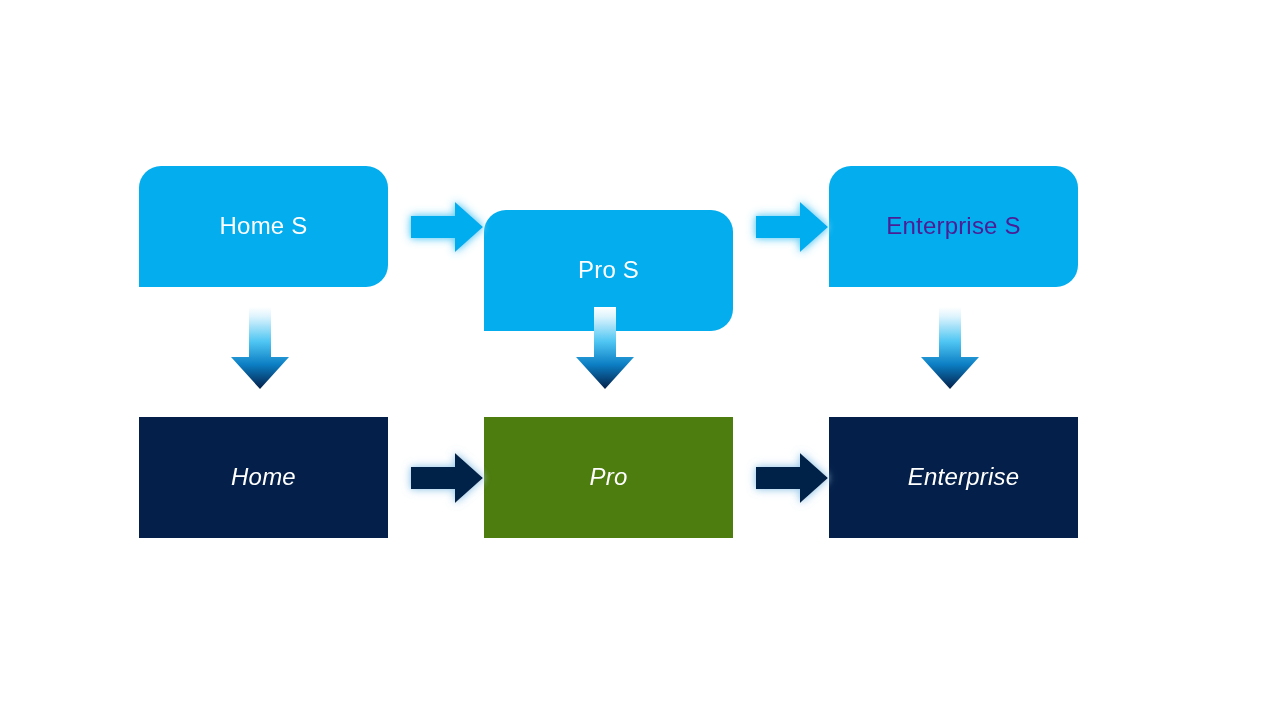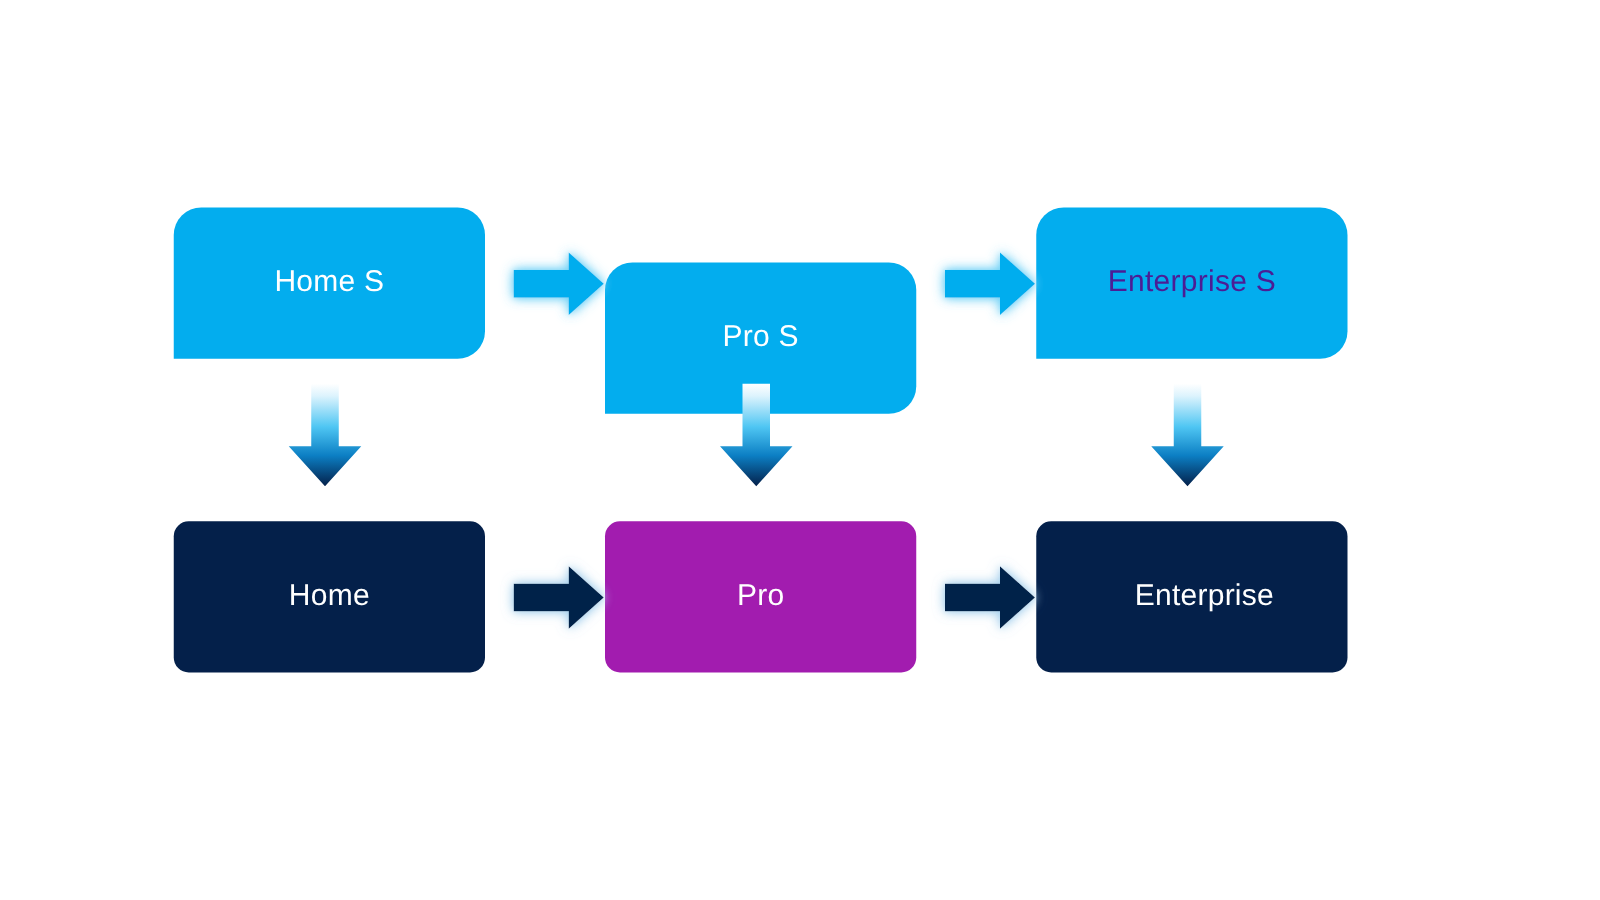--- a/index.html
+++ b/index.html
@@ -40,21 +40,22 @@
     user-select: none;
   }
 
   .node-top {
     background: #03ADEE;
     border-radius: 22px 22px 22px 0;
   }
 
   .node-bottom {
     background: #04204A;
-    border-radius: 12px;
+    border-radius: 0;
+    font-style: italic;
   }
 
   .node-label {
     display: block;
     text-align: center;
     white-space: nowrap;
   }
 
   
   .arrow {
@@ -82,21 +83,21 @@
   </div>
 
   <div class="node node-top" style="left: 829px; top: 166px; width: 249px; height: 121px; background: rgb(3, 173, 238); color: #4c1d95;">
     <span class="node-label">Enterprise S</span>
   </div>
 
   <div class="node node-bottom" style="left: 139px; top: 417px; width: 249px; height: 121px; background: rgb(4, 32, 74); color: rgb(255, 255, 255);">
     <span class="node-label">Home</span>
   </div>
 
-  <div class="node node-bottom" style="left: 484px; top: 417px; width: 249px; height: 121px; background: #a21caf; color: rgb(255, 255, 255);">
+  <div class="node node-bottom" style="left: 484px; top: 417px; width: 249px; height: 121px; background: #4d7c0f; color: rgb(255, 255, 255);">
     <span class="node-label">Pro</span>
   </div>
 
   <div class="node node-bottom" style="left: 829px; top: 417px; width: 249px; height: 121px; background: rgb(4, 32, 74); color: rgb(255, 255, 255); padding-left: 20px;">
     <span class="node-label">Enterprise</span>
   </div>
 
   <svg width="0" height="0" style="position:absolute;left:0;top:0;" aria-hidden="true">
     <defs>
       <linearGradient id="downGrad" x1="0" y1="0" x2="0" y2="1">

